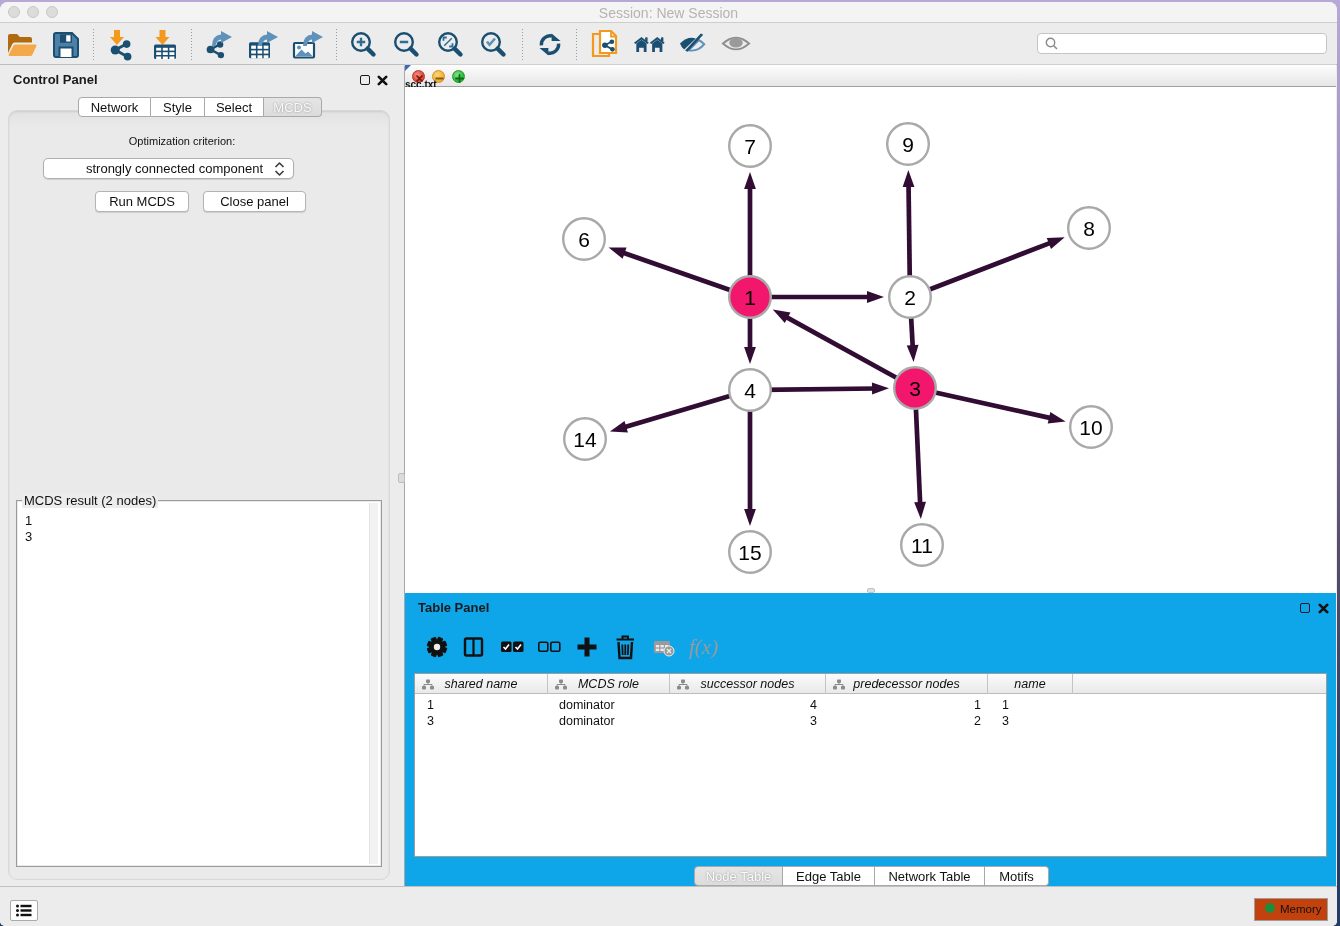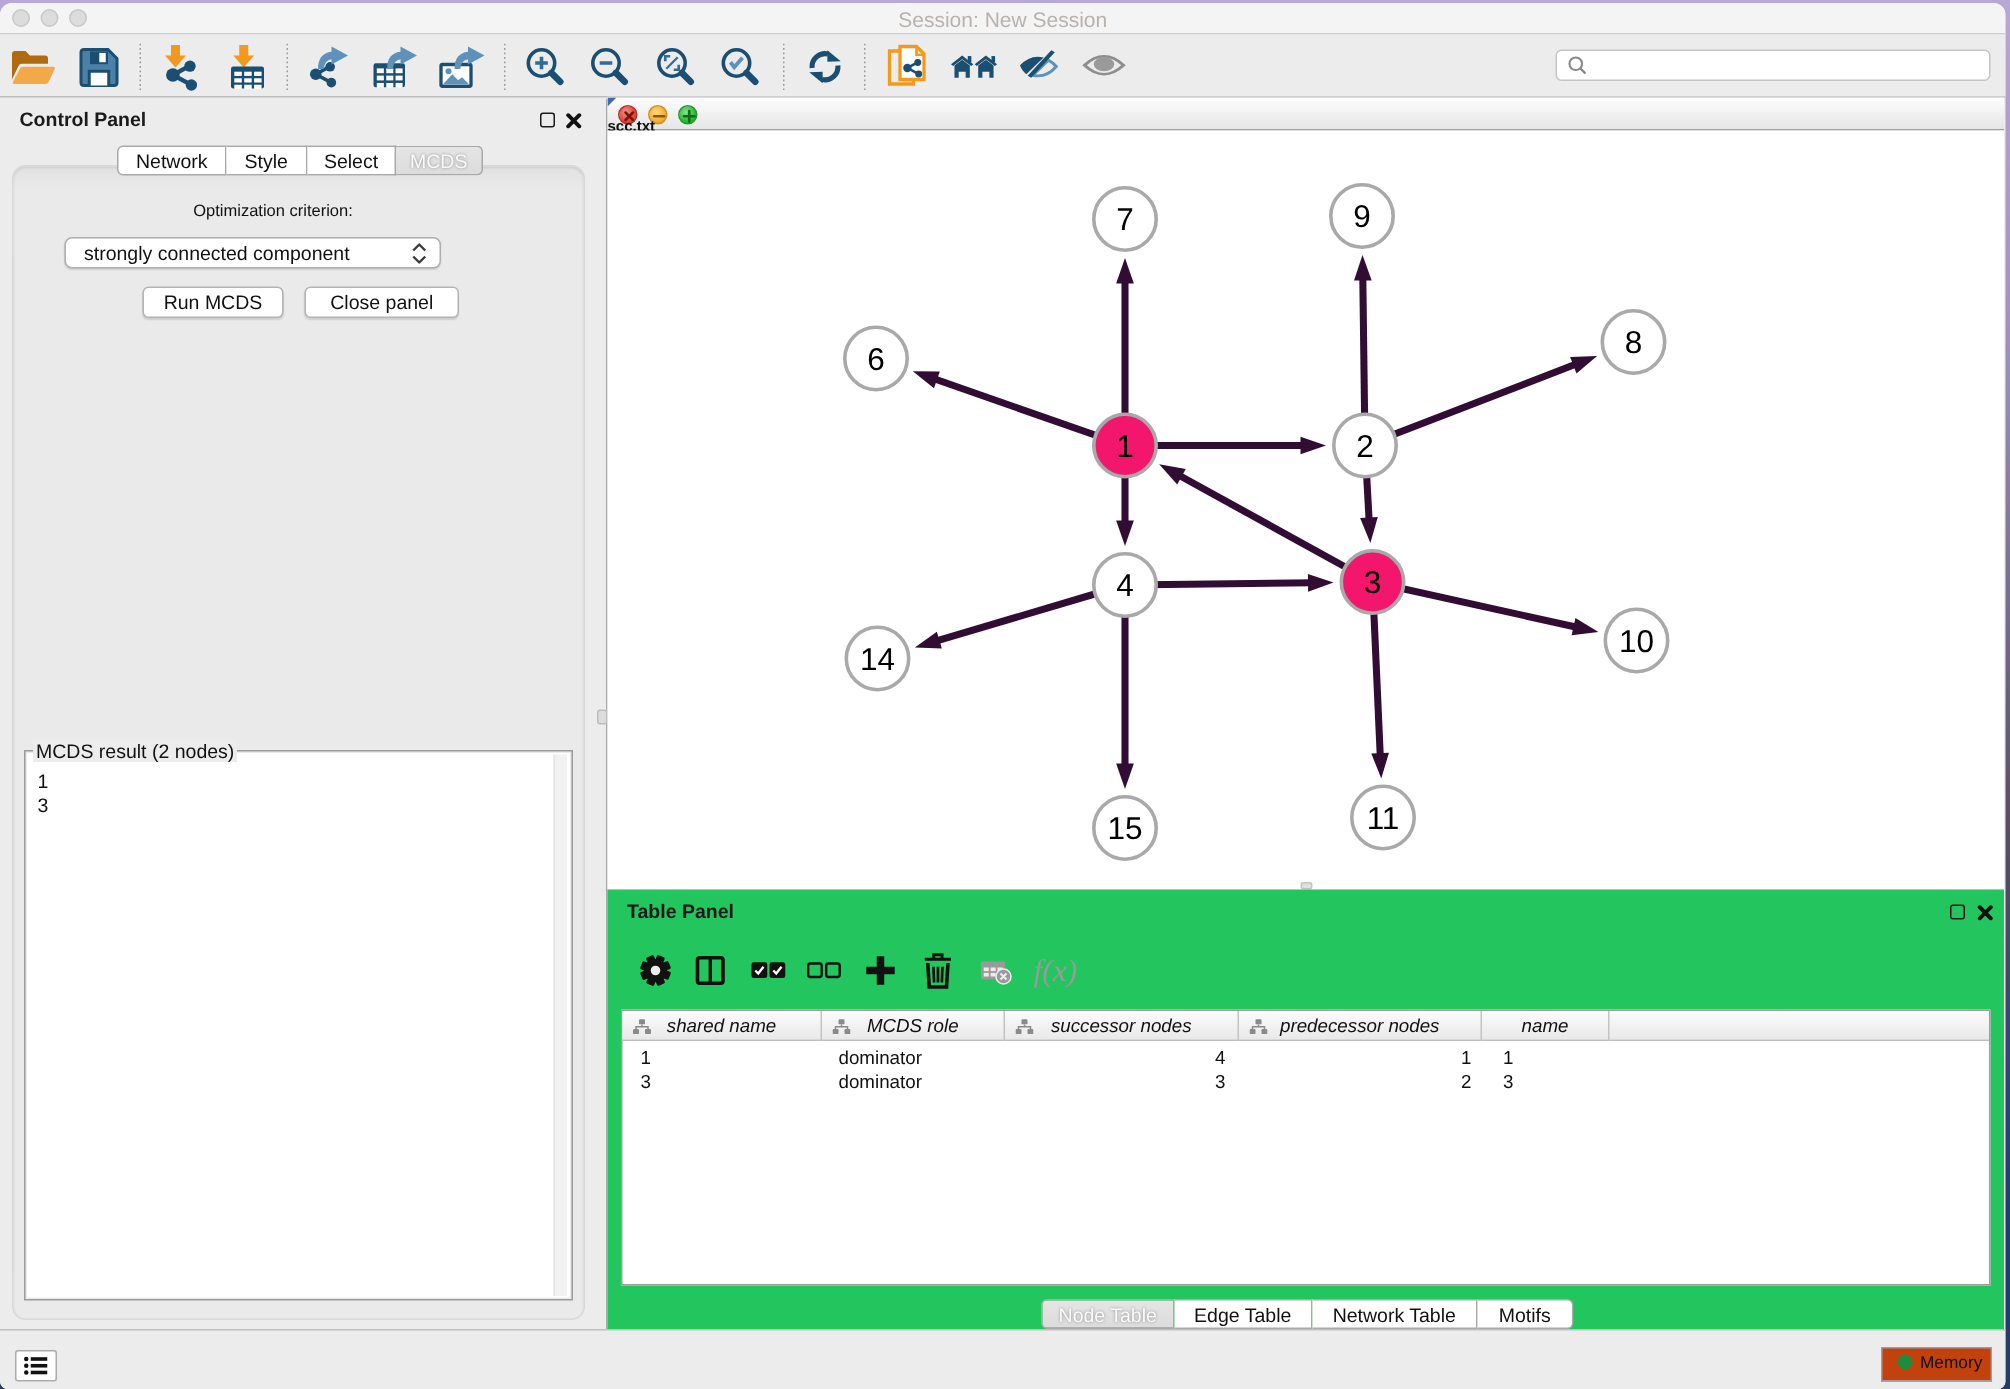--- a/index.html
+++ b/index.html
@@ -23,40 +23,40 @@
   .wicon-sq { position:absolute; width:10px; height:10px; border:1.6px solid #1a1a1a; border-radius:2px; }
   .tabsrow { position:absolute; display:flex; }
   .tab { font-size:13px; color:#111; background:#fff; border:1px solid #a9a9a9; border-left:none;
          padding:0; height:20px; line-height:19px; text-align:center; white-space:nowrap; overflow:hidden; }
   .tab.first { border-left:1px solid #a9a9a9; border-radius:4px 0 0 4px; }
   .tab.last  { border-radius:0 4px 4px 0; }
   .tab.sel { background:linear-gradient(#e5e5e5,#dcdcdc); color:#fafafa; text-shadow:0 0 2px rgba(120,120,120,0.8); }
   #cp-body { position:absolute; left:8px; top:44px; width:382px; height:770px; border-radius:9px;
              background:linear-gradient(#e2e2e2, #eaeaea 16px); border:1px solid #d8d8d8; box-shadow:inset 0 1px 2px rgba(0,0,0,0.10); }
   #combo { position:absolute; left:43px; top:92px; width:251px; height:21px; background:#fff; border:1px solid #b0aeae; border-radius:5px;
-           font-size:13px; line-height:19px; padding-left:12px; color:#111; box-shadow:0 1px 1px rgba(0,0,0,0.12);}
+           font-size:13px; line-height:19px; padding-left:12px; color:#111; box-shadow:0 1px 1px rgba(0,0,0,0.12);text-align:center;}
   .btn { position:absolute; background:#fff; border:1px solid #b5b3b3; border-radius:4px; font-size:13px; color:#111;
          text-align:center; height:21px; line-height:19px; box-shadow:0 1px 1px rgba(0,0,0,0.12); }
   
   #fs { position:absolute; left:16px; top:434px; width:366px; height:367px; border:1px solid #9b9b9b; }
   #fs-legend { position:absolute; left:5px; top:-8px; background:#ececec; padding:0 2px; font-size:13px; color:#111; }
   #fs-white { position:absolute; left:1px; top:1px; right:1px; bottom:1px; background:#fff; font-size:13px; color:#111; }
   #fs-scroll { position:absolute; right:2px; top:1px; bottom:1px; width:9px; background:#f2f2f2; border-left:1px solid #e2e2e2; }
   
   #vline { position:absolute; left:404px; top:64px; width:1px; height:820px; background:#a8a8a8; }
   #grip-v { position:absolute; left:398px; top:471px; width:7px; height:10px; background:#dcdcdc; border:1px solid #bdbdbd; border-radius:2px; }
   
   #netframe { position:absolute; left:405px; top:62px; width:931px; height:529px; }
   #net-tb { position:absolute; left:0; top:0; width:100%; height:23px; background:linear-gradient(#fdfdfd,#e6e6e6); border-bottom:1px solid #9f9f9f; border-top:1px solid #cfcfcf;}
   .mac { position:absolute; top:5px; width:13px; height:13px; border-radius:50%; }
   #net-title { position:absolute; left:0; top:14px; width:100%; text-align:left; font-size:10px; font-weight:bold; color:#111; }
   #canvas { position:absolute; left:0; top:23px; width:931px; height:506px; background:#fff; }
   #grip-h { position:absolute; left:462px; top:501px; width:8px; height:5px; background:#e0e0e0; border:1px solid #c2c2c2; border-radius:2px; }
   
-  #tpanel { position:absolute; left:405px; top:591px; width:931px; height:293px; background:#22c55e; }
+  #tpanel { position:absolute; left:405px; top:591px; width:931px; height:293px; background:#0ea5e9; }
   #ttable { position:absolute; left:9px; top:80px; width:913px; height:184px; background:#fff; border:1px solid #9d9d9d; }
   #thead { position:absolute; left:0; top:0; width:100%; height:20px; background:linear-gradient(#fbfbfb,#e9e9e9); border-bottom:1px solid #bcbcbc; font-size:12.5px; color:#111;font-style:italic; }
   .thcell { position:absolute; top:0; height:20px; line-height:20px; text-align:center; border-right:1px solid #c3c3c3; }
   .treeic { position:absolute; left:7px; top:5px; }
   .trow { position:absolute; font-size:12.5px; color:#111; height:16px; line-height:16px; }
   .btabs { position:absolute; display:flex; font-size:13px; }
   
   #statusbar { position:absolute; left:0; top:884px; width:100%; height:40px; background:#ececec; border-top:1px solid #c0c0c0; }
 </style>
 </head>

